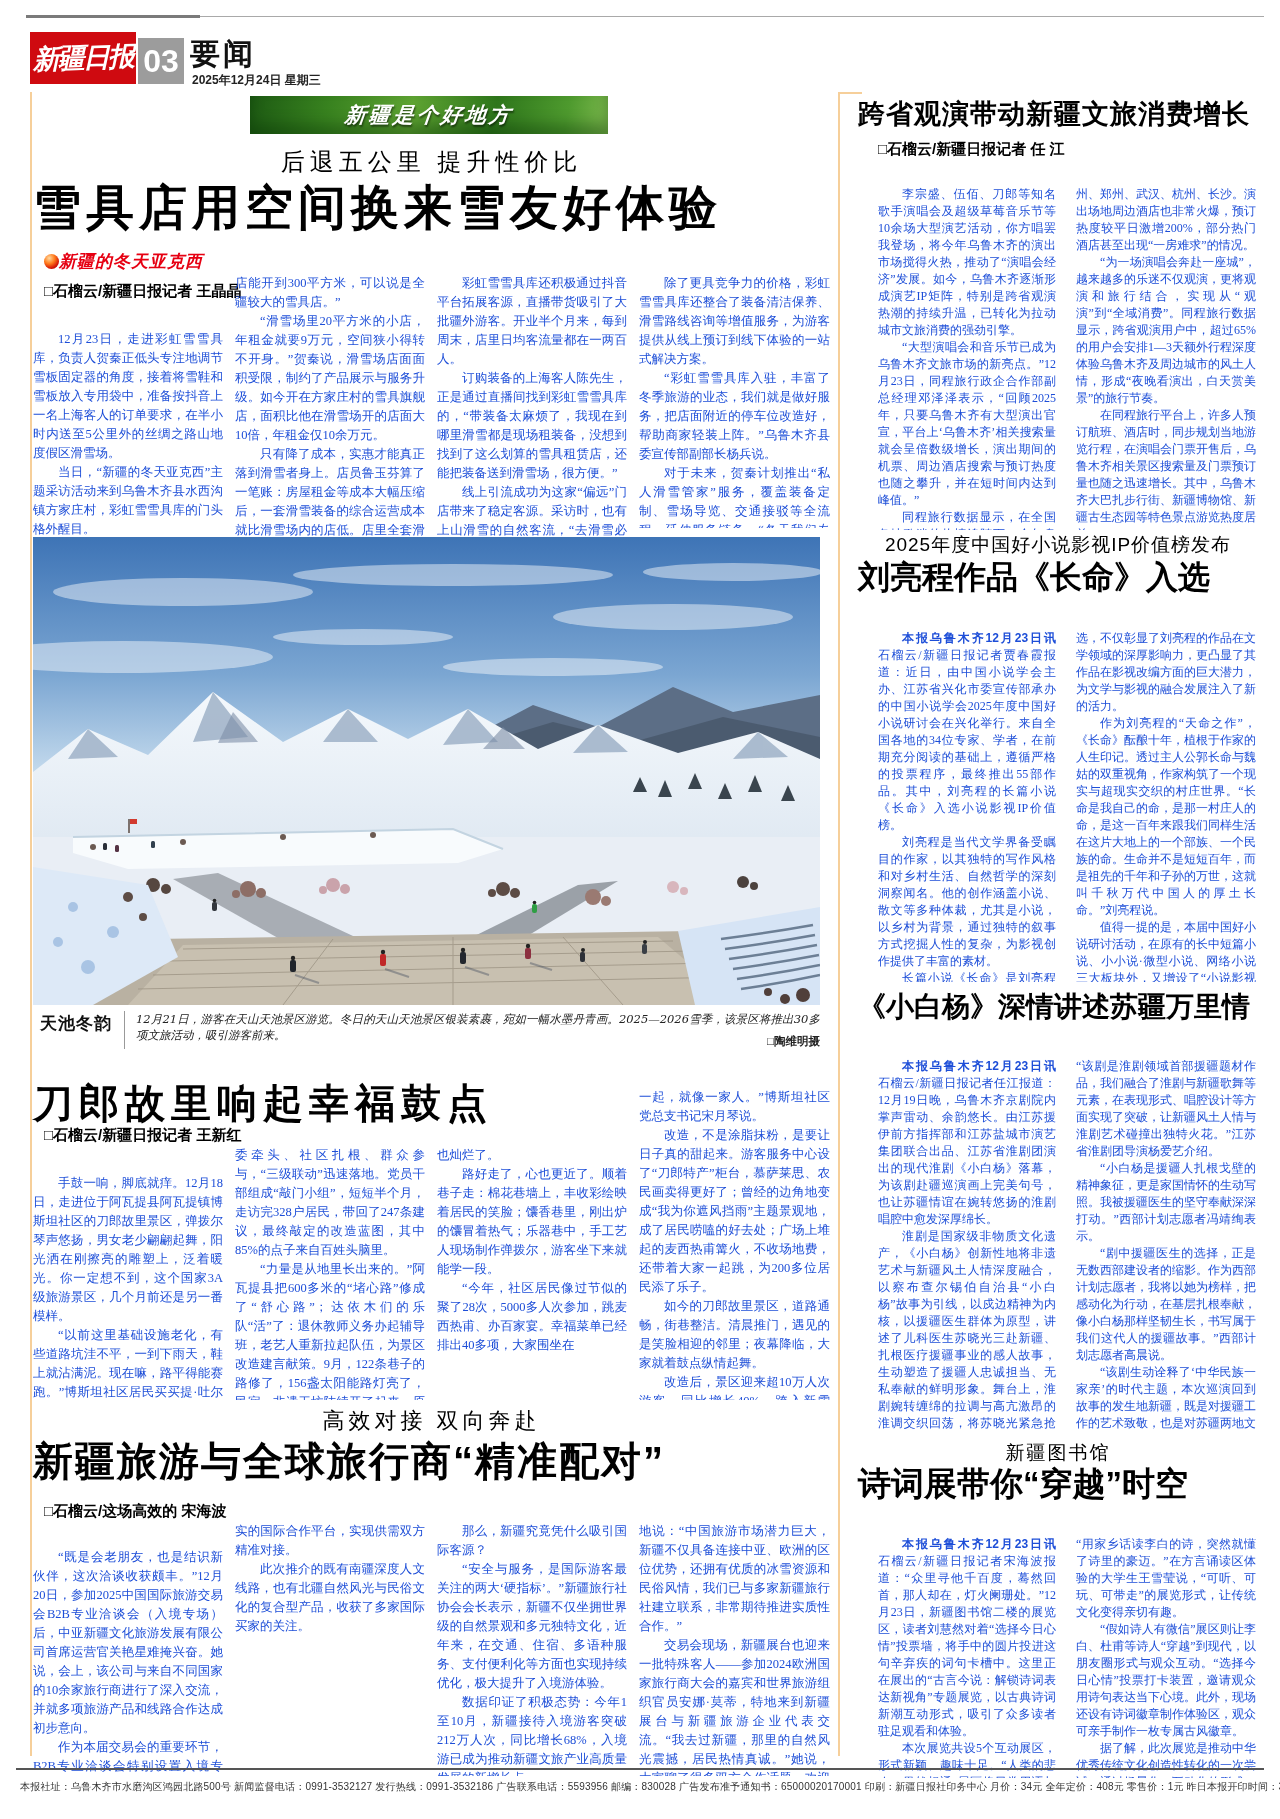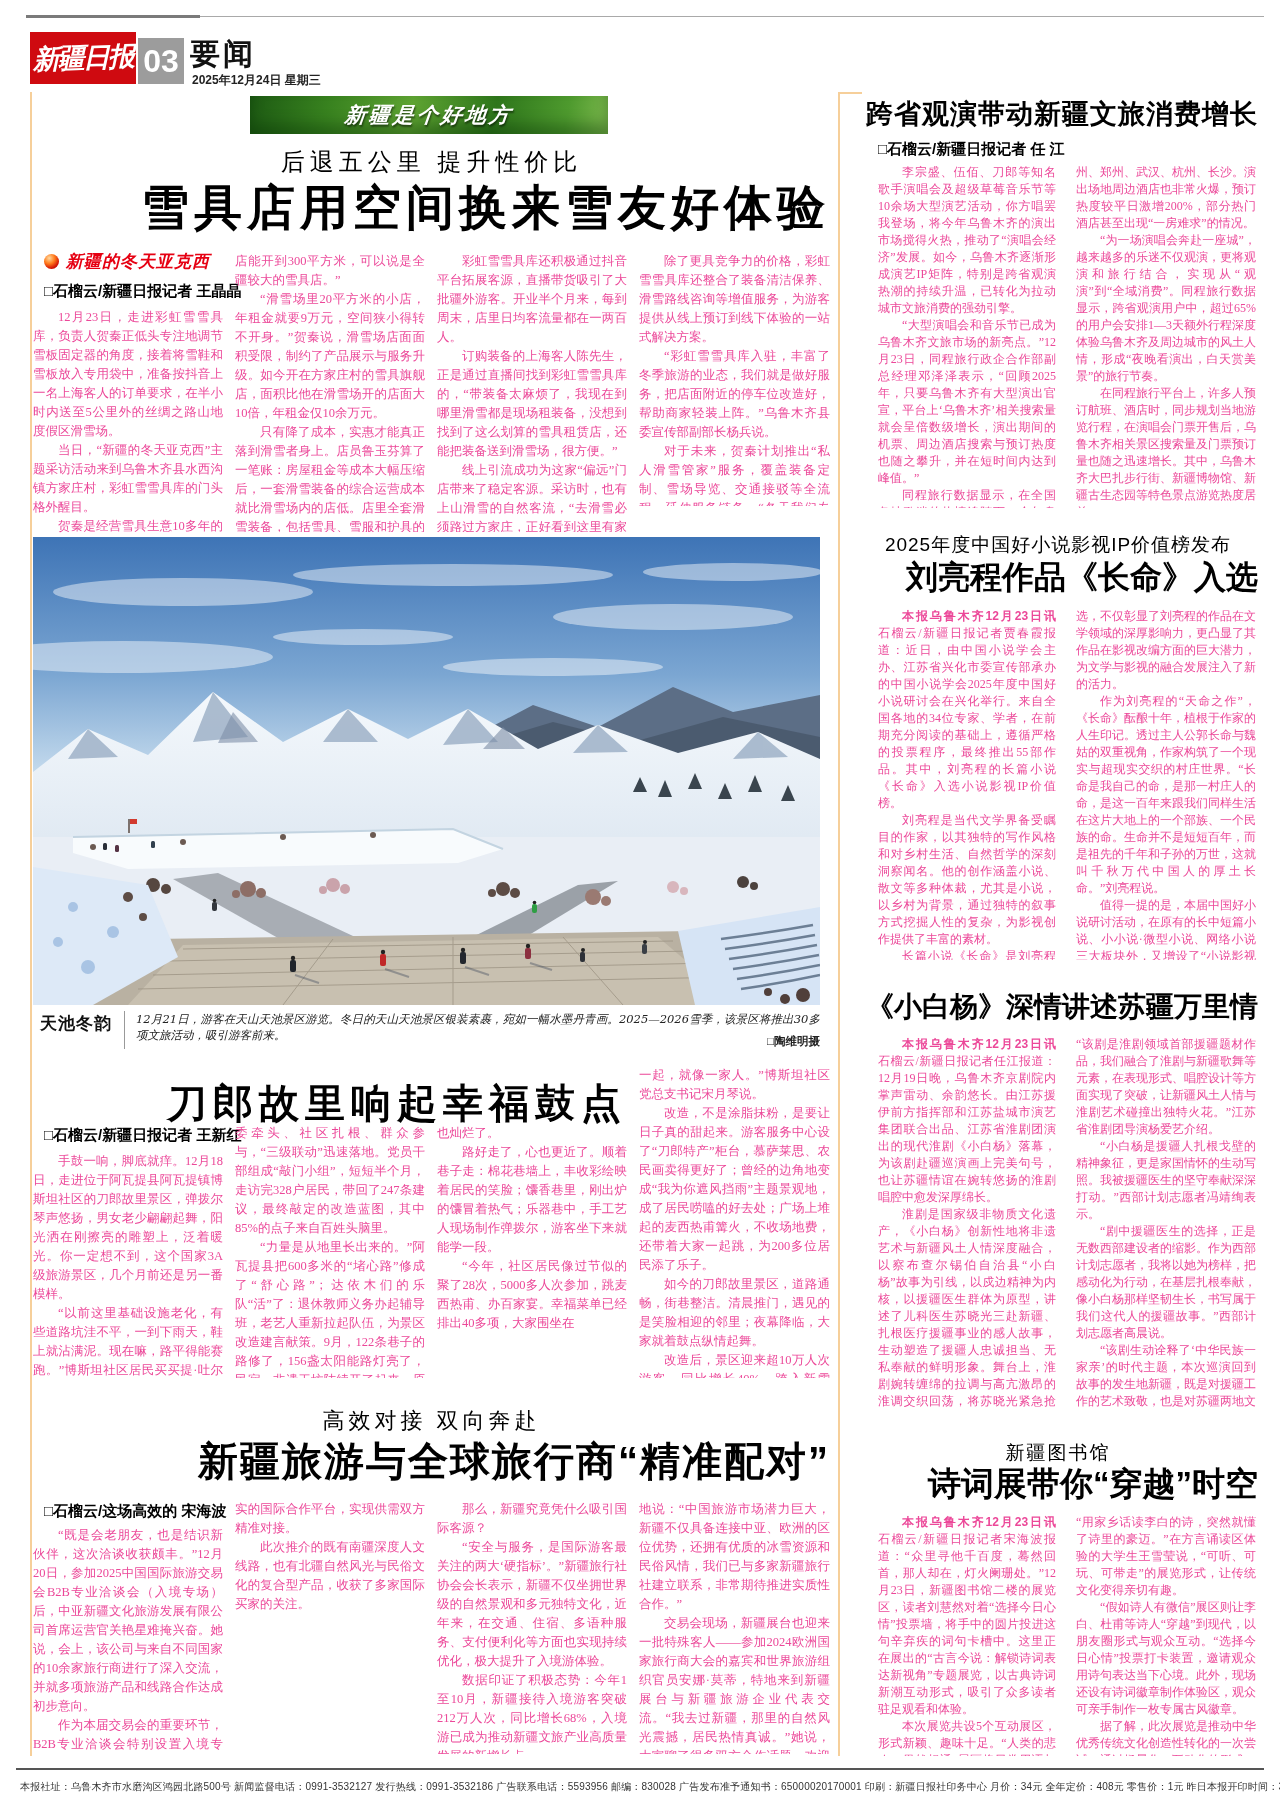--- a/index.html
+++ b/index.html
@@ -21,29 +21,29 @@
   .vline{position:absolute;width:2px;background:#f6cf9a;}
   .hstub{position:absolute;height:2px;background:#f6cf9a;}
   
   .banner{position:absolute;left:250px;top:96px;width:358px;height:38px;
           background:linear-gradient(100deg,#1d5a13 0%,#38821f 22%,#5ea332 45%,#2e761b 68%,#4e9a2e 88%,#7cb84d 100%);
           display:flex;align-items:center;justify-content:center;box-shadow:inset 0 -10px 14px rgba(0,40,0,.35);}
   .banner span{color:#fff;font-weight:bold;font-style:italic;font-size:21px;letter-spacing:3px;
                text-shadow:1px 2px 2px rgba(0,0,0,.55);transform:skewX(-6deg);}
   
   .kicker{position:absolute;text-align:center;color:#000;}
-  .headline{position:absolute;text-align:right;font-weight:900;color:#000;white-space:nowrap;}
+  .headline{position:absolute;text-align:left;font-weight:900;color:#000;white-space:nowrap;}
   .byline{position:absolute;font-size:15px;font-weight:bold;color:#000;}
-  .series-label{position:absolute;left:44px;top:250px;display:flex;align-items:center;gap:7px;justify-content:center;}
+  .series-label{position:absolute;left:44px;top:250px;display:flex;align-items:center;justify-content:center;}
   .series-dot{width:15px;height:15px;border-radius:50%;
               background:radial-gradient(circle at 35% 28%,#ffd9a0 0%,#ff7b1c 38%,#d41505 70%,#8f0a00 100%);}
   .series-text{color:#e60012;font-weight:bold;font-style:italic;font-size:17px;letter-spacing:1px;}
   
   .col{position:absolute;overflow:hidden;text-align:justify;
-       font-family:"Liberation Serif","DejaVu Serif",serif;color:#ec4899;}
+       font-family:"Liberation Serif","DejaVu Serif",serif;color:#1d4ed8;margin-top:22px;}
   .mcol{font-size:12.5px;line-height:19px;}
   .rcol{font-size:12px;line-height:17px;}
   .col p{margin:0;text-indent:2em;}
   .col p.cont{text-indent:0;}
   .col b{font-family:"Liberation Sans",sans-serif;}
   
   .photo{position:absolute;left:33px;top:537px;width:787px;height:468px;}
   .caption-title{position:absolute;left:40px;top:1012px;font-size:17px;font-weight:900;letter-spacing:1px;}
   .caption-rule{position:absolute;left:124px;top:1011px;width:1px;height:38px;background:#999;}
   .caption-text{position:absolute;left:136px;top:1011px;width:684px;height:40px;

